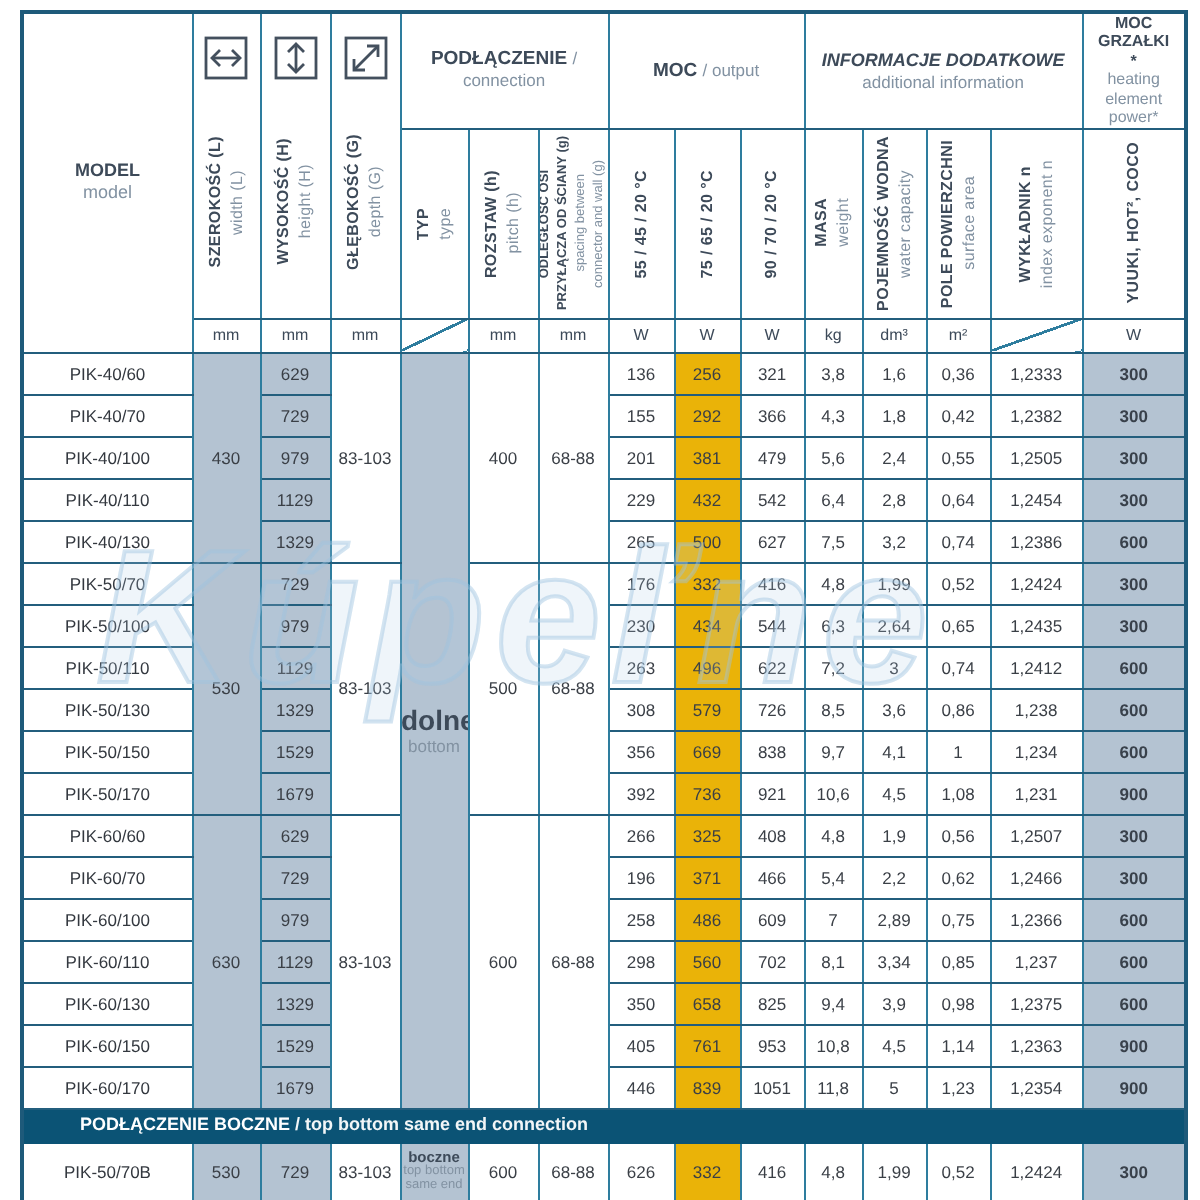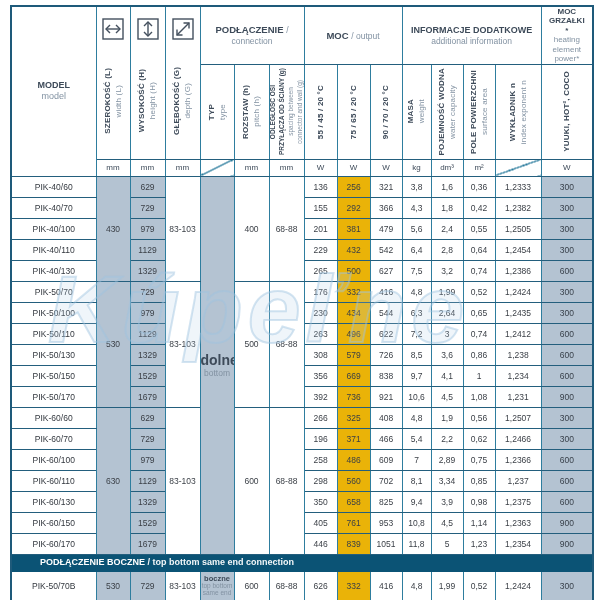--- a/index.html
+++ b/index.html
@@ -49,21 +49,21 @@
   .diag{
     background:linear-gradient(to bottom right,
       transparent calc(50% - 0.7px),
       #2e7d9e calc(50% - 0.7px),
       #2e7d9e calc(50% + 0.7px),
       transparent calc(50% + 0.7px));
   }
   .steel{background:#b4c3d2;}
   .light{background:#eab308;}
   .num{font-size:8.5px;color:#3a3f46;}
-  .heaterval{font-weight:normal;color:#39414b;}
+  .heaterval{font-weight:bold;color:#39414b;}
   .model-col{font-size:8.5px;color:#33383f;}
   .typcell .tp{font-weight:bold;font-size:14px;color:#3d4a59;}
   .typcell .te{font-size:8.5px;color:#8292a2;}
   .typsmall .tp{font-weight:bold;font-size:7.5px;color:#3d4a59;line-height:1.05;}
   .typsmall .te{font-size:6.5px;color:#8292a2;line-height:1.05;}
   .banner{
     background:#0b5375;color:#ffffff;text-align:left;
     padding-left:28px;font-size:9px;
     border-color:#0b5375;
   }
@@ -156,21 +156,21 @@
       </td>
       <td colspan="3" class="ghead">
         <span class="hp">PODŁĄCZENIE</span>
         <span class="he">/ connection</span>
       </td>
       <td colspan="3" class="ghead">
         <span class="hp">MOC</span>
         <span class="he">/ output</span>
       </td>
       <td colspan="4" class="ghead">
-        <div class="hp" style="font-size:9px;">INFORMACJE DODATKOWE</div>
+        <div class="hp" style="font-size:9px;font-style:italic;">INFORMACJE DODATKOWE</div>
         <div class="he">additional information</div>
       </td>
       <td class="heaterhead">
         <div class="hp" style="padding:0 6px;">MOC GRZAŁKI *</div>
         <div class="he" style="padding:0 8px;">heating element power*</div>
       </td>
     </tr>
     <tr class="hrowB">
       <td>
         <div class="vwrap">

